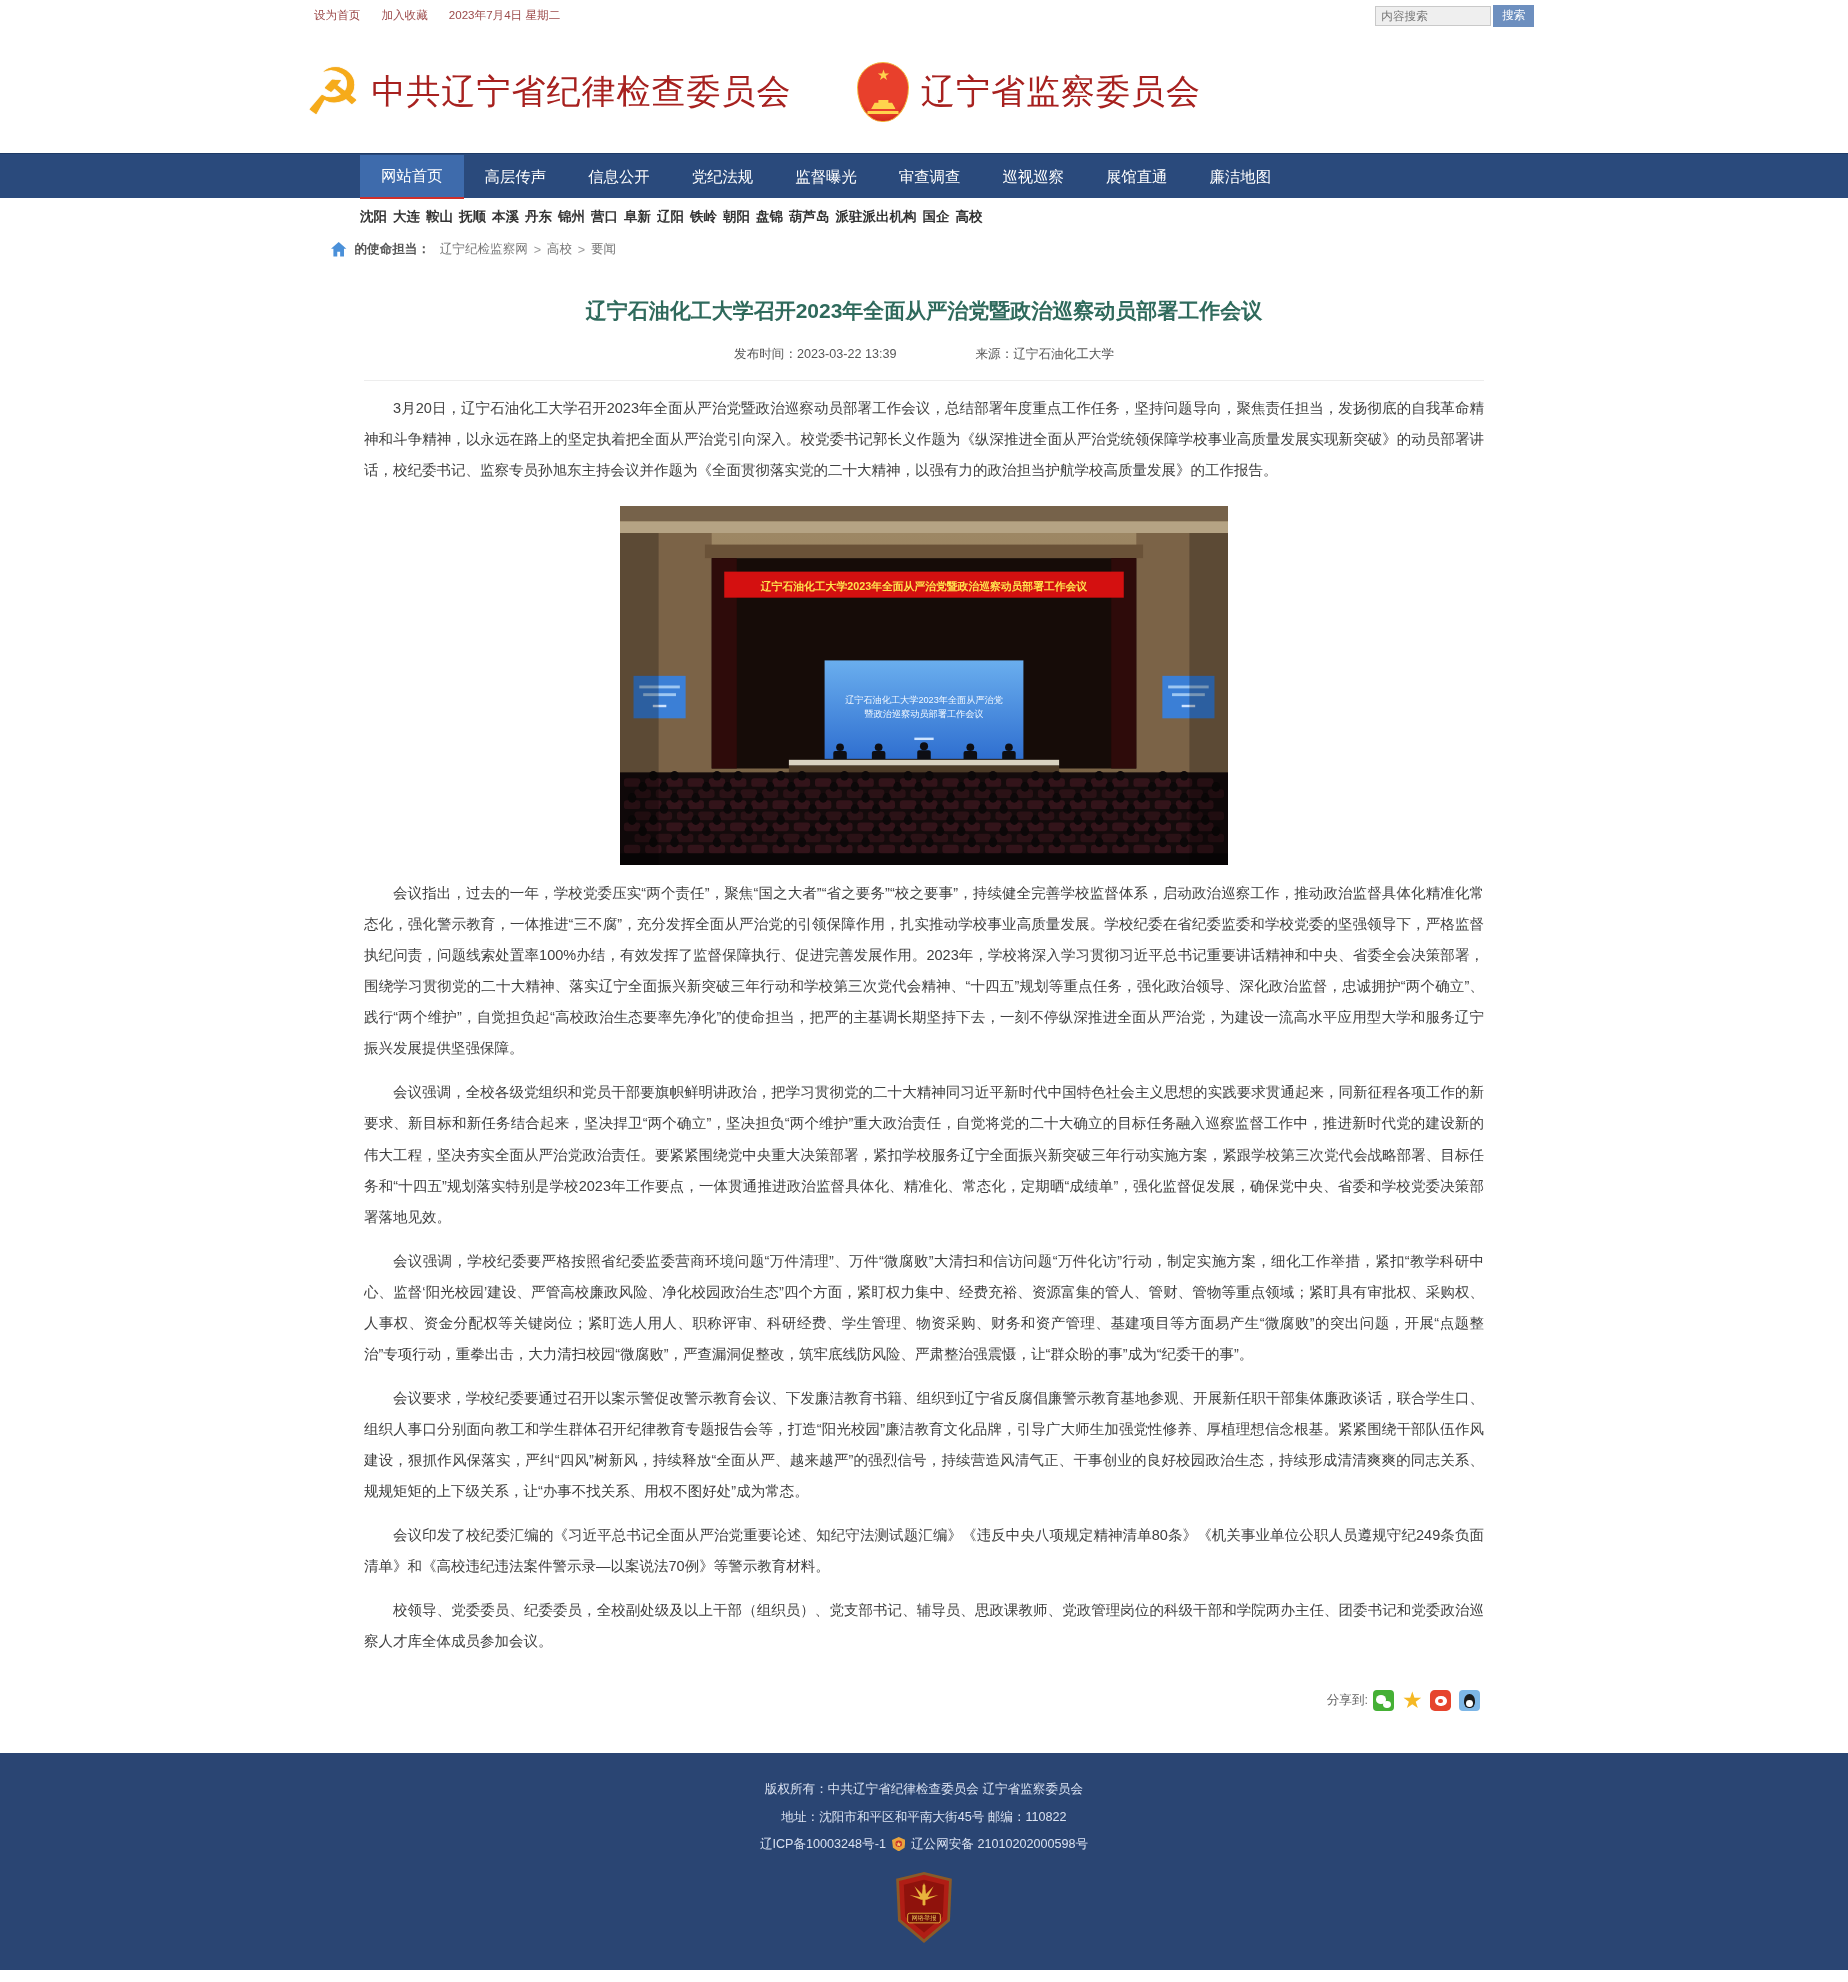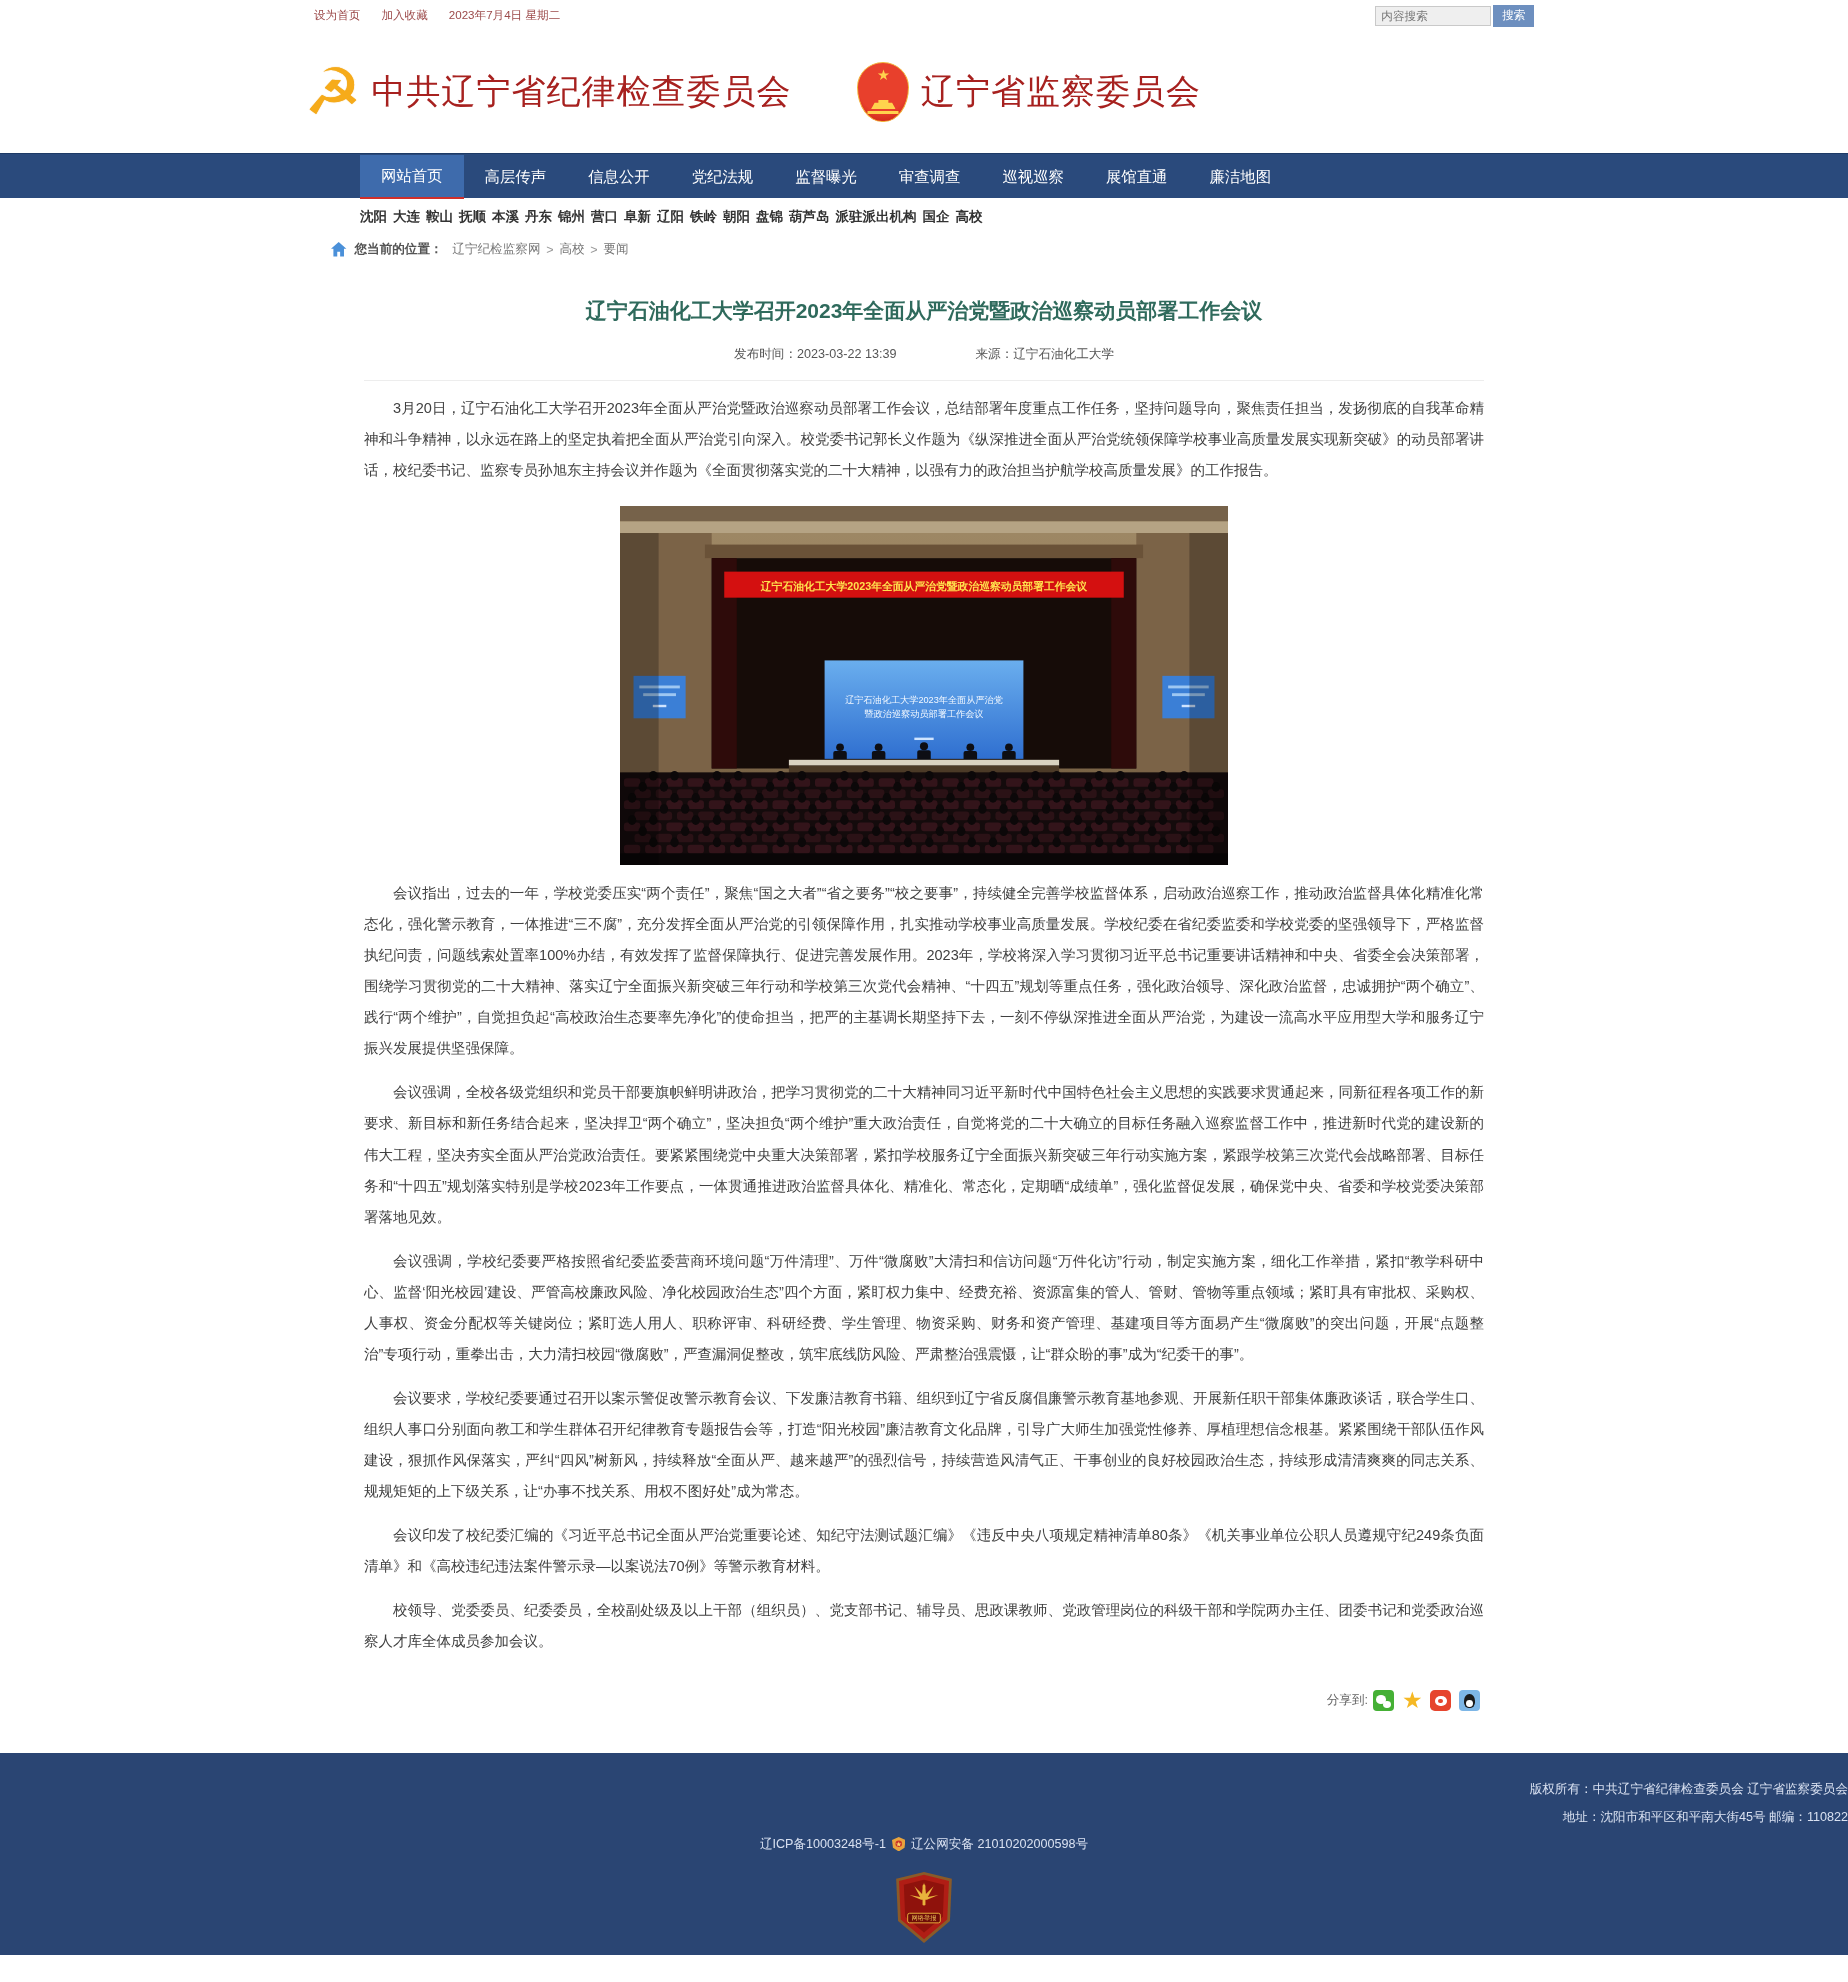--- a/index.html
+++ b/index.html
@@ -70,21 +70,21 @@
   .si-wechat .d2 { width:7.7px; height:6.8px; right:2.9px; bottom:3.9px; }
   .si-qzone { color:#f5b824; font-size:23px; line-height:21px; }
   .si-weibo { background:#e6452d; border-radius:4.8px; }
   .si-weibo i { width:11.6px; height:10.6px; background:#fff; border-radius:50%; position:relative; display:block; }
   .si-weibo i::after { content:""; position:absolute; width:4.8px; height:4.8px; background:#e6452d; border-radius:50%; left:2.9px; top:2.9px; }
   .si-qq { background:#7db6e6; border-radius:3.9px; }
   .si-qq i { width:10.6px; height:13.5px; background:#1a1a1a; border-radius:50% 50% 42% 42%; position:relative; display:block; }
   .si-qq i::after { content:""; position:absolute; width:6.8px; height:6.8px; background:#fff; border-radius:50%; left:1.9px; bottom:1px; }
 
   
-  .footer { background:#2a4573; margin-top:42px; padding:23px 0 7px; text-align:right; }
+  .footer { background:#2a4573; margin-top:42px; padding:23px 0 22px; text-align:center; }
   .footer-line { color:#d9e1f1; font-size:12.6px; line-height:2.15; }
   .footer-line3 { display:flex; align-items:center; justify-content:center; gap:5.8px; }
   .police-icon { width:13.5px; height:14.5px; display:inline-block; }
   .badge-shield { display:block; margin:13.5px auto 3.9px; width:60px; height:73px; cursor:pointer; }
 </style>
 </head>
 <body>
 
 <div class="topbar">
   <div class="wrap">
@@ -151,21 +151,21 @@
       <a>国企</a>
       <a>高校</a>
     </div>
 </div>
 
 <div class="breadcrumb">
   <div class="wrap">
     <svg class="crumb-home" viewBox="0 0 16 15">
       <path d="M8 0 L16 7 L13.5 7 L13.5 15 L9.5 15 L9.5 10 L6.5 10 L6.5 15 L2.5 15 L2.5 7 L0 7 Z" fill="#4a90d9"></path>
     </svg>
-    <span class="crumb-label">您当前的位置：</span>
+    <span class="crumb-label">的使命担当：</span>
     <a class="crumb-link">辽宁纪检监察网</a>
     <span class="crumb-sep">&gt;</span>
     <a class="crumb-link">高校</a>
     <span class="crumb-sep">&gt;</span>
     <a class="crumb-link">要闻</a>
   </div>
 </div>
 
 <div class="article">
   <h1 class="article-title">辽宁石油化工大学召开2023年全面从严治党暨政治巡察动员部署工作会议</h1>

